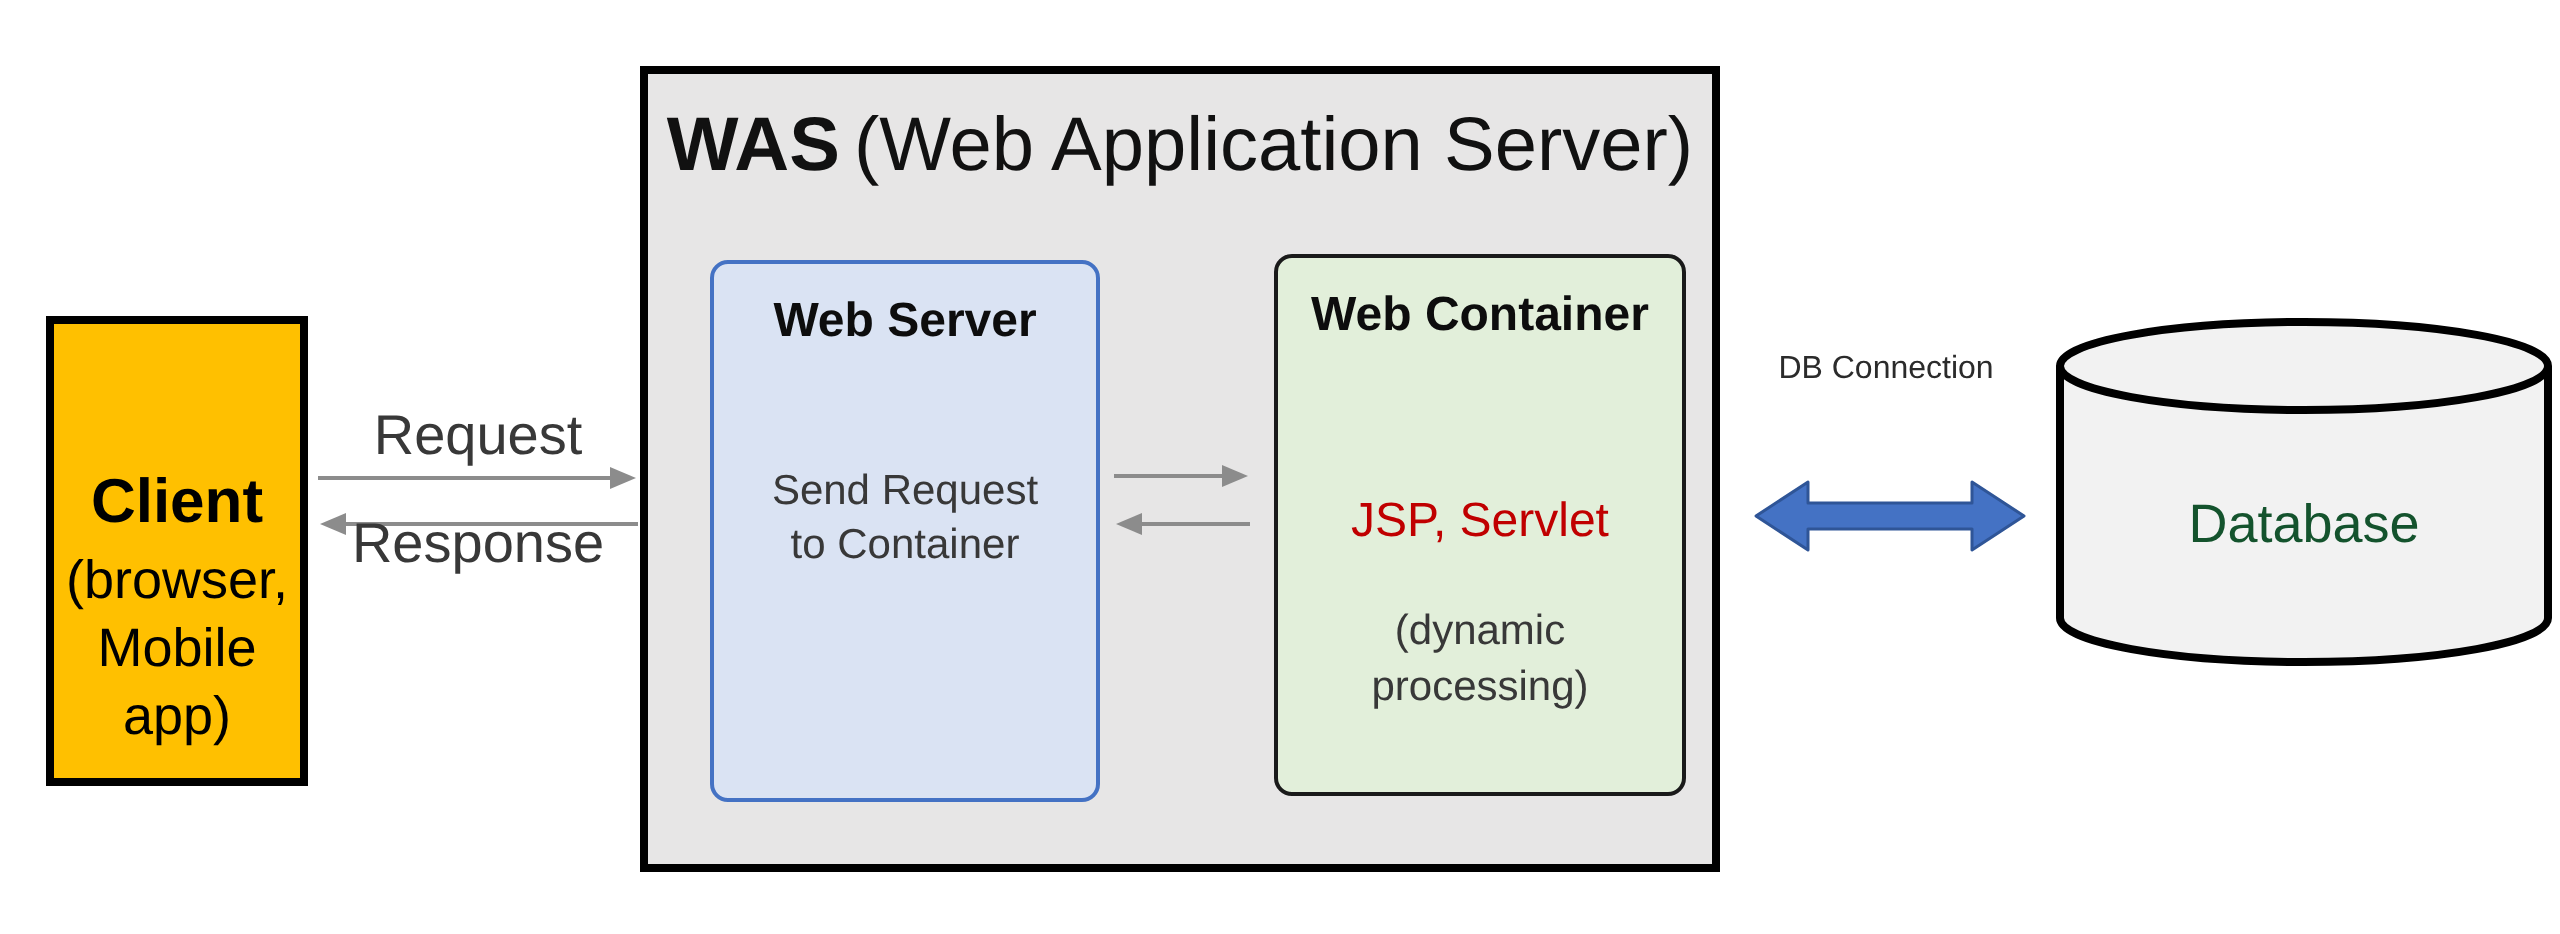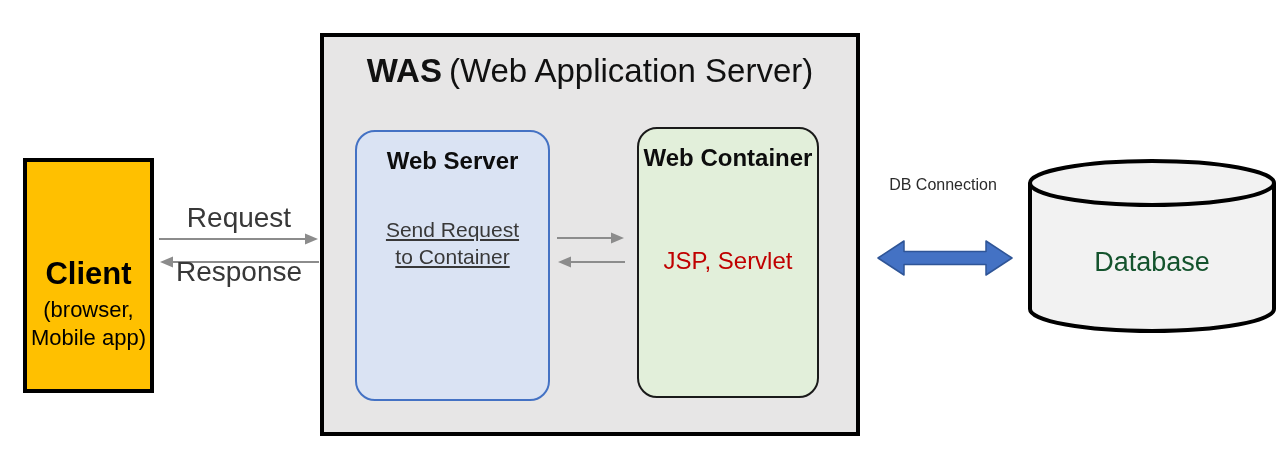--- a/index.html
+++ b/index.html
@@ -25,55 +25,55 @@
   .abs{position:absolute;}
 
   
   .client-box{
     left:23px;top:158px;width:131px;height:235px;
     background:var(--client-fill);border:4px solid #000;
     display:flex;flex-direction:column;align-items:center;justify-content:center;
     text-align:center;
   }
   .client-title{font-size:31px;font-weight:700;color:#000;margin-top:58px;line-height:1.1;}
-  .client-subtitle{font-size:22px;color:#000;line-height:1.27;margin-top:5px;width:126px;}
+  .client-subtitle{font-size:27px;color:#000;line-height:1.27;margin-top:5px;width:126px;}
 
   
   .flow-label{width:158px;left:160px;text-align:center;font-size:28px;color:var(--ink-soft);}
   .request-label{top:202px;}
   .response-label{top:256px;}
 
   
   .was-box{
     left:320px;top:33px;width:540px;height:403px;
     background:var(--was-fill);border:4px solid #000;
   }
   .was-title{
     left:320px;top:52px;width:540px;text-align:center;
-    font-size:33px;color:#111;white-space:nowrap;
+    font-size:38px;color:#111;white-space:nowrap;
   }
   .was-title .t-bold{font-weight:700;}
   .was-title .t-rest{font-weight:400;margin-left:7px;}
 
   
   .inner-box{
-    border-radius:20px;text-align:center;
+    border-radius:9px;text-align:center;
     display:block;
   }
   .web-server-box{
     left:355px;top:130px;width:195px;height:271px;
     background:var(--web-server-fill);border:2px solid var(--web-server-border);
   }
   .web-container-box{
-    left:637px;top:127px;width:182px;height:271px;
+    left:637px;top:127px;width:206px;height:271px;
     background:var(--web-container-fill);border:2px solid #1a1a1a;
   }
   .inner-title{font-size:24px;font-weight:700;color:#0d0d0d;margin-top:14px;line-height:1.25;}
   .server-body{font-size:21px;color:var(--ink-soft);line-height:1.3;width:152px;margin:0 auto;}
-  .server-body.first{margin-top:40px;text-decoration:underline;}
+  .server-body.first{margin-top:56px;}
   .server-body.second{margin-top:26px;}
   .tech-label{font-size:24px;color:var(--tech-red);margin-top:74px;line-height:1.2;}
   .container-note{font-size:21px;color:var(--ink-soft);line-height:1.35;width:132px;margin:26px auto 0;}
 
   
   .db-connection-label{
     left:887px;top:175px;width:112px;text-align:center;
     font-size:16px;color:#2b2b2b;line-height:1.3;
   }
 
@@ -123,20 +123,21 @@
     <polygon class="ghead" points="54,2.5 67,8 54,13.5"></polygon>
   </svg>
   <svg class="abs" style="left:557px;top:254px;" width="68" height="16" viewBox="0 0 68 16">
     <line class="gline" x1="68" y1="8" x2="13" y2="8"></line>
     <polygon class="ghead" points="14,2.5 1,8 14,13.5"></polygon>
   </svg>
 
   <div class="abs inner-box web-container-box">
     <div class="inner-title">Web Container</div>
     <div class="tech-label">JSP, Servlet</div>
+    <div class="container-note">(dynamic processing)</div>
   </div>
 
   <div class="abs db-connection-label">DB Connection</div>
   <svg class="abs" style="left:876px;top:238px;" width="138" height="40" viewBox="0 0 138 40">
     <polygon points="2,20 28,3 28,13.5 110,13.5 110,3 136,20 110,37 110,26.5 28,26.5 28,37" fill="var(--db-arrow-fill)" stroke="var(--db-arrow-border)" stroke-width="1.5" stroke-linejoin="round"></polygon>
   </svg>
 
   <svg class="abs" style="left:1026px;top:157px;" width="252" height="182" viewBox="0 0 252 182">
     <path d="M4,26 v126 a122,22 0 0 0 244,0 v-126" fill="var(--database-fill)" stroke="#000" stroke-width="4"></path>
     <ellipse cx="126" cy="26" rx="122" ry="22" fill="var(--database-fill)" stroke="#000" stroke-width="4"></ellipse>

